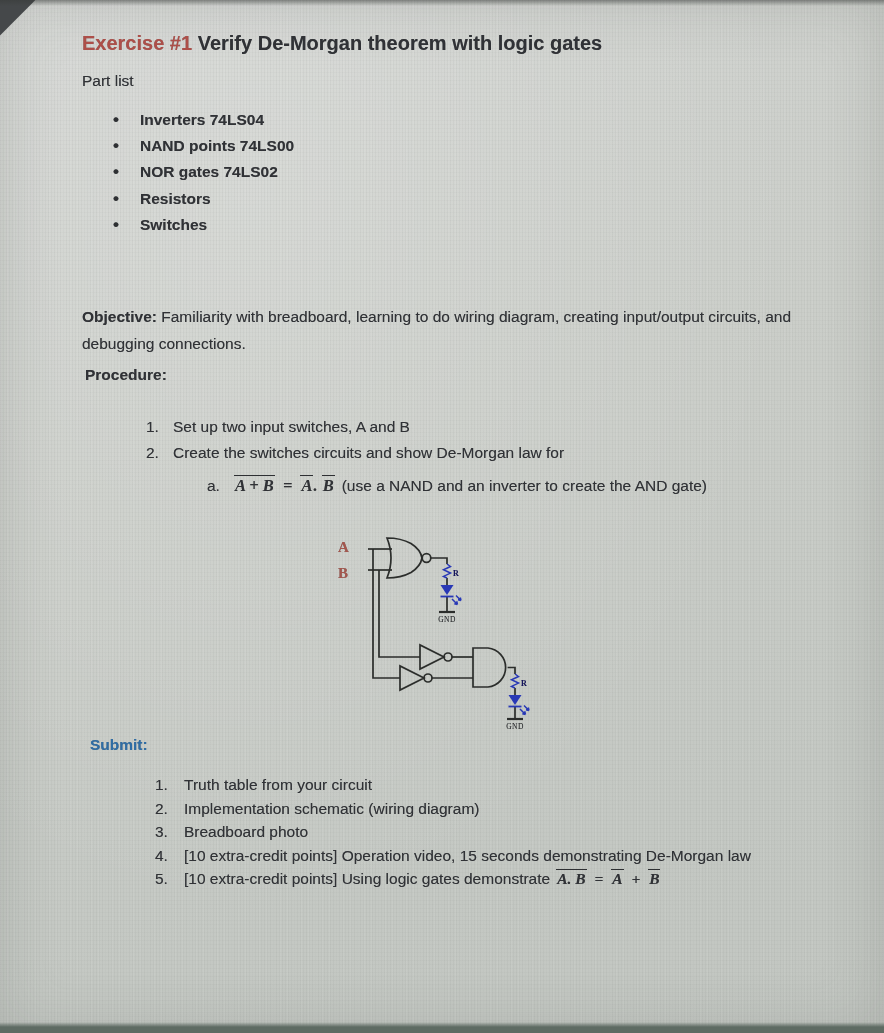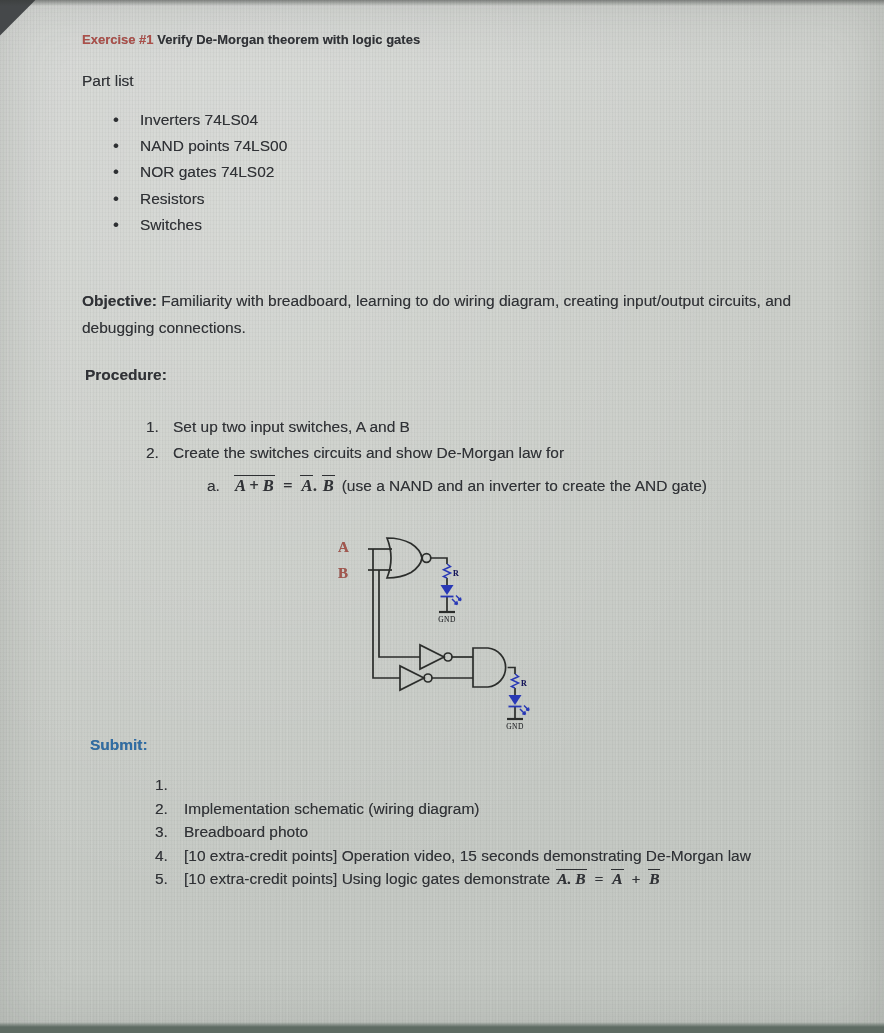--- a/index.html
+++ b/index.html
@@ -19,28 +19,28 @@
       repeating-linear-gradient(90deg, rgba(255,255,255,0.05) 0 1px, transparent 1px 7px),
       repeating-linear-gradient(0deg, rgba(88,94,90,0.03) 0 1px, transparent 1px 4px);
   }
   .corner-shade{position:absolute;top:-18px;left:-18px;width:105px;height:105px;
     background:#45484a;clip-path:polygon(0 0,68% 0,0 68%);filter:blur(7px);}
   .top-shade{position:absolute;top:0;left:0;right:0;height:6px;
     background:linear-gradient(180deg,rgba(55,58,56,0.5),rgba(55,58,56,0));}
   .bottom-shade{position:absolute;bottom:0;left:0;right:0;height:11px;
     background:linear-gradient(0deg,#5e6b63 55%,rgba(94,107,99,0));}
   .abs{position:absolute;}
-  .title{left:82px;top:32px;font-size:13px;font-weight:bold;white-space:nowrap;text-align:right;}
+  .title{left:82px;top:32px;font-size:20px;font-weight:bold;white-space:nowrap;text-align:right;}
   .red{color:#ad4f49;}
   .blue{color:#2f6da5;}
   .part-heading{left:82px;top:72px;font-size:15.5px;}
   .parts{left:113px;top:107px;font-size:15.5px;}
-  .parts .li{line-height:26.2px;display:flex;align-items:flex-start;}
+  .parts .li{line-height:26.2px;display:flex;align-items:flex-start;font-weight:bold;}
   .parts .li::before{content:"•";font-size:17px;margin-right:21px;color:#2e3033;}
-  .objective{left:82px;top:288px;width:744px;font-size:15.5px;line-height:26.5px;}
+  .objective{left:82px;top:304px;width:744px;font-size:15.5px;line-height:26.5px;}
   .objective b{font-weight:bold;}
   .proc-heading{left:85px;top:366px;font-size:15.5px;font-weight:bold;}
   .steps{left:146px;top:414px;font-size:15.5px;}
   .steps .row{display:flex;line-height:25.6px;}
   .steps .num{width:27px;}
   .substep{left:207px;top:461px;font-size:15.5px;display:flex;align-items:baseline;}
   .substep .num{width:27px;}
   .math{font-family:"Liberation Serif",serif;font-style:italic;font-weight:600;
     font-size:16.5px;white-space:nowrap;}
   .math .ol{display:inline-block;border-top:1.6px solid #2e3033;padding:1px 1px 0 1px;line-height:1.05;}
@@ -166,20 +166,21 @@
       <text x="117" y="89" font-size="7.5" fill="#2f3133" text-anchor="middle" letter-spacing="0.5">GND</text>
       <text x="185" y="196" font-size="7.5" fill="#2f3133" text-anchor="middle" letter-spacing="0.5">GND</text>
     </g>
   </svg>
 
   <div class="abs submit-heading blue">Submit:</div>
 
   <div class="abs submits">
     <div class="row">
       <span class="num">1.</span>
+      <span>Truth table from your circuit</span>
     </div>
     <div class="row">
       <span class="num">2.</span>
       <span>Implementation schematic (wiring diagram)</span>
     </div>
     <div class="row">
       <span class="num">3.</span>
       <span>Breadboard photo</span>
     </div>
     <div class="row">

